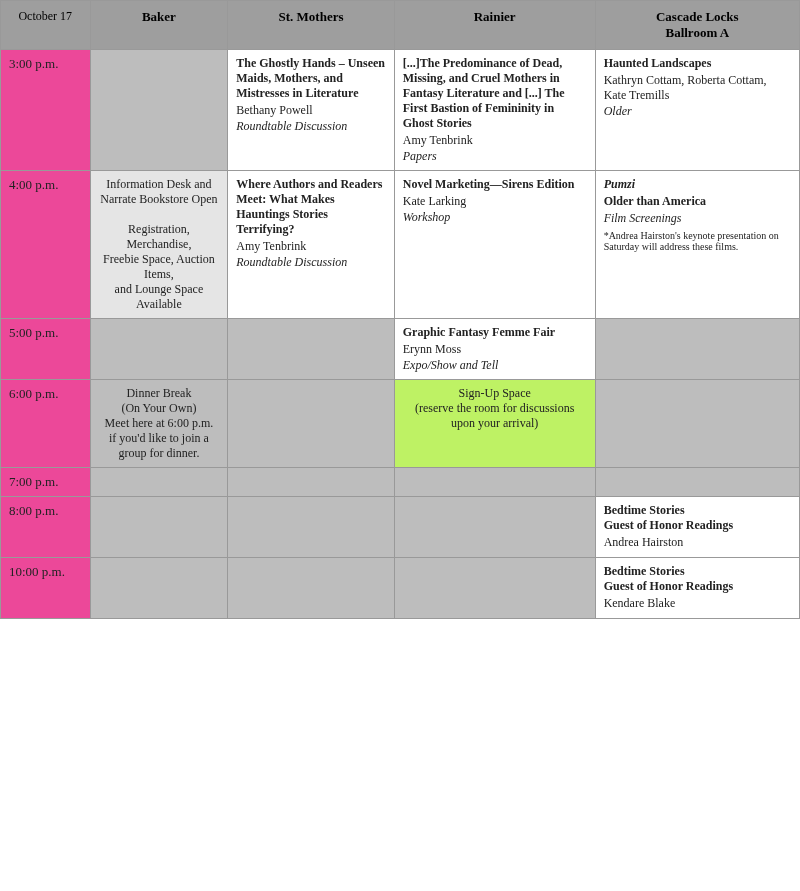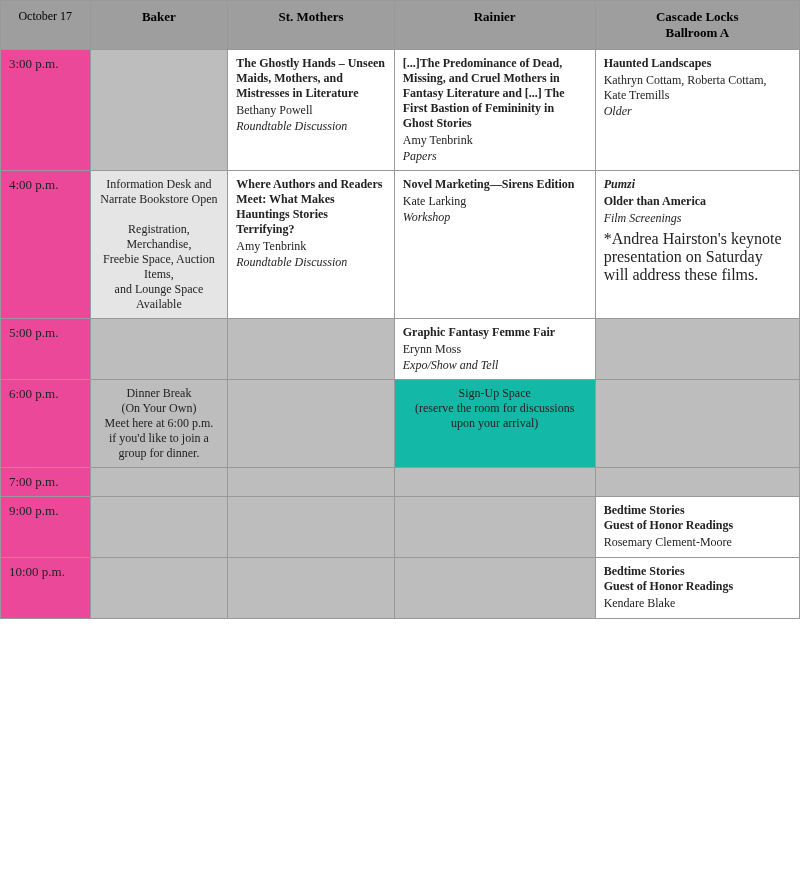--- a/index.html
+++ b/index.html
@@ -58,21 +58,21 @@
     }
     .event-presenter {
       font-style: normal;
       margin-bottom: 1px;
     }
     .event-type {
       font-style: italic;
     }
     .event-note {
       margin-top: 4px;
-      font-size: 16px;
+      font-size: 10px;
     }
 
     
     .baker-info {
       background-color: #e5e5e5;
       text-align: center;
       vertical-align: middle;
     }
 
     
@@ -82,21 +82,21 @@
 
     
     .dinner-cell {
       background-color: #bdbdbd;
       text-align: center;
       vertical-align: middle;
     }
 
     
     .signup-cell {
-      background-color: #14b8a6;
+      background-color: #bef264;
       text-align: center;
       vertical-align: middle;
       margin-left: 19px;
     }
 
     .cascade-header {
       text-align: center;
     }
 
     td.empty-gray {
@@ -193,31 +193,31 @@
     </tr>
 
     <tr>
       <td class="time-cell">7:00 p.m.</td>
       <td class="empty-gray"></td>
       <td class="empty-gray"></td>
       <td class="empty-gray"></td>
       <td class="empty-gray"></td>
     </tr>
 
-
-    <tr>
-      <td class="time-cell">9:00 p.m.</td>
+    <tr>
+      <td class="time-cell">8:00 p.m.</td>
       <td class="empty-gray"></td>
       <td class="empty-gray"></td>
       <td class="empty-gray"></td>
       <td class="white-cell">
         <div class="event-title" style="font-weight:bold;">Bedtime Stories<br>Guest of Honor Readings</div>
-        <div class="event-presenter">Rosemary Clement-Moore</div>
-      </td>
-    </tr>
+        <div class="event-presenter">Andrea Hairston</div>
+      </td>
+    </tr>
+
 
     <tr>
       <td class="time-cell">10:00 p.m.</td>
       <td class="empty-gray"></td>
       <td class="empty-gray"></td>
       <td class="empty-gray"></td>
       <td class="white-cell">
         <div class="event-title" style="font-weight:bold;">Bedtime Stories<br>Guest of Honor Readings</div>
         <div class="event-presenter">Kendare Blake</div>
       </td>

